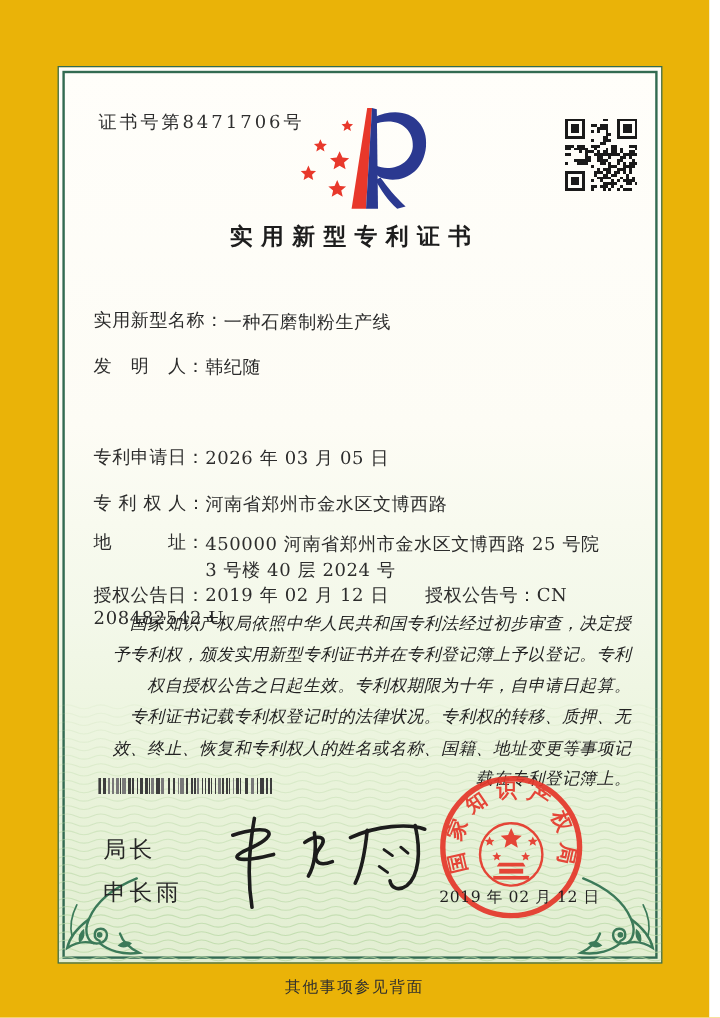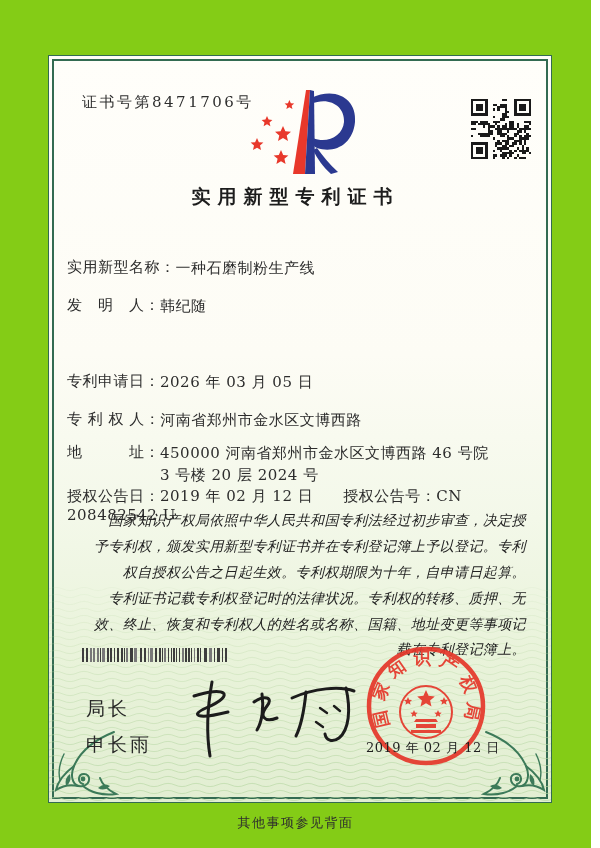--- a/index.html
+++ b/index.html
@@ -1,19 +1,19 @@
 <!DOCTYPE html>
 <html><head>
 <meta charset="utf-8">
 <style>
   html,body{margin:0;padding:0;}
   .page{
     position:relative;
     width:591px;height:848px;
-    background:#84cc16;
+    background:#eab308;
     font-family:"DejaVu Serif","Liberation Serif",serif;
     color:#333;
     overflow:hidden;
   }
   
   .frame-outer{
     position:absolute;left:48px;top:55px;width:504px;height:748px;
     border:1px solid #336b52;
     box-sizing:border-box;
     background:linear-gradient(180deg,#fffefa 0%,#fdfcf5 40%,#f3f8e9 62%,#e9f3da 80%,#e2eed2 100%);
@@ -28,21 +28,21 @@
   
   .cert-no{position:absolute;left:82px;top:93px;font-size:15px;letter-spacing:2.5px;color:#2e2e2e;z-index:3;}
   .logo{position:absolute;left:243px;top:84px;z-index:3;}
   .qr{position:absolute;left:466px;top:94px;z-index:3;}
   .title{
     position:absolute;left:0;top:184px;width:100%;
     text-align:center;font-size:19px;font-weight:700;
     letter-spacing:7px;color:#1d1d1d;z-index:3;
   }
   
-  .field{position:absolute;left:67px;width:446px;font-size:15px;color:#2c2c2c;z-index:3;letter-spacing:.5px;}
+  .field{position:absolute;left:78px;width:446px;font-size:15px;color:#2c2c2c;z-index:3;letter-spacing:.5px;}
   .f-label{white-space:pre;display:inline-block;vertical-align:top;}
   .f-value{display:inline-block;vertical-align:top;max-width:340px;line-height:1.45;}
   .f1{top:258px}.f2{top:296px}.f3{top:334px}.f4{top:372px}
   .f5{top:410px}.f6{top:443px}.f7{top:487px}
   .pair2{margin-left:30px;}
   
   .body-text{
     position:absolute;left:80px;top:508px;width:446px;z-index:3;
     font-size:14px;line-height:1.85;color:#222;
     font-style:italic;letter-spacing:.4px;
@@ -442,21 +442,21 @@
   <div class="field f2">
     <span class="f-label">发　明　人：</span><span class="f-value">韩纪随</span>
   </div>
   <div class="field f4">
     <span class="f-label">专利申请日：</span><span class="f-value">2026 年 03 月 05 日</span>
   </div>
   <div class="field f5">
     <span class="f-label">专 利 权 人：</span><span class="f-value">河南省郑州市金水区文博西路</span>
   </div>
   <div class="field f6">
-    <span class="f-label">地　　　址：</span><span class="f-value">450000 河南省郑州市金水区文博西路 46 号院 3 号楼 20 层 2024 号</span>
+    <span class="f-label">地　　　址：</span><span class="f-value">450000 河南省郑州市金水区文博西路 25 号院 3 号楼 40 层 2024 号</span>
   </div>
   <div class="field f7">
     <span><span class="f-label">授权公告日：</span><span>2019 年 02 月 12 日</span></span><span class="pair2"><span class="f-label">授权公告号：</span><span>CN 208482542 U</span></span>
   </div>
 
   <div class="body-text">
     <p>国家知识产权局依照中华人民共和国专利法经过初步审查，决定授予专利权，颁发实用新型专利证书并在专利登记簿上予以登记。专利权自授权公告之日起生效。专利权期限为十年，自申请日起算。</p>
     <p>专利证书记载专利权登记时的法律状况。专利权的转移、质押、无效、终止、恢复和专利权人的姓名或名称、国籍、地址变更等事项记载在专利登记簿上。</p>
   </div>
 

